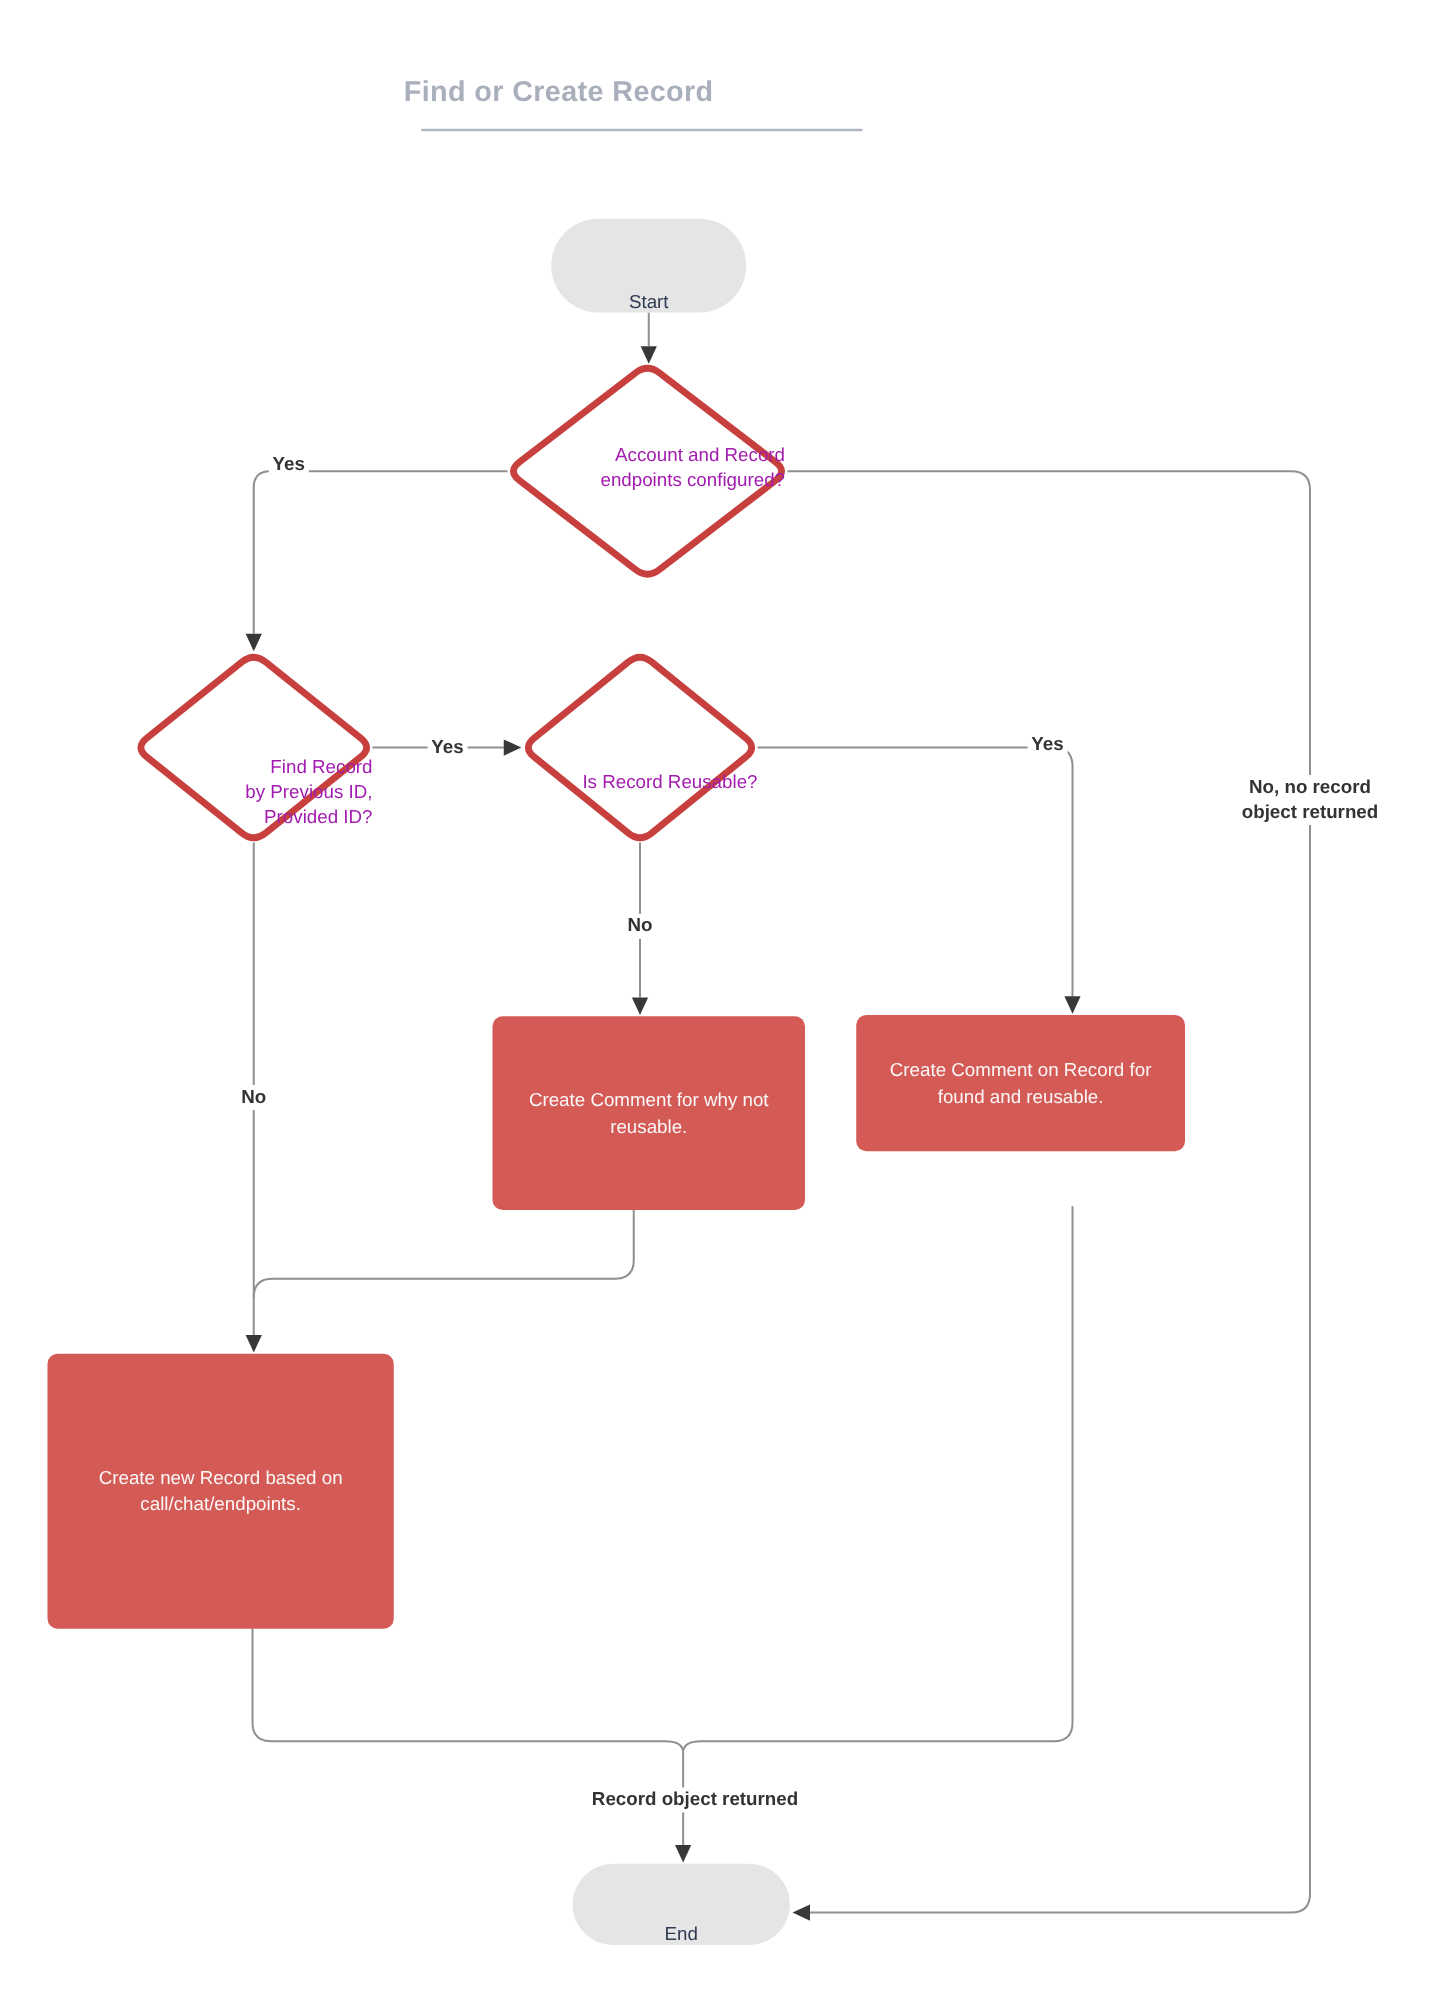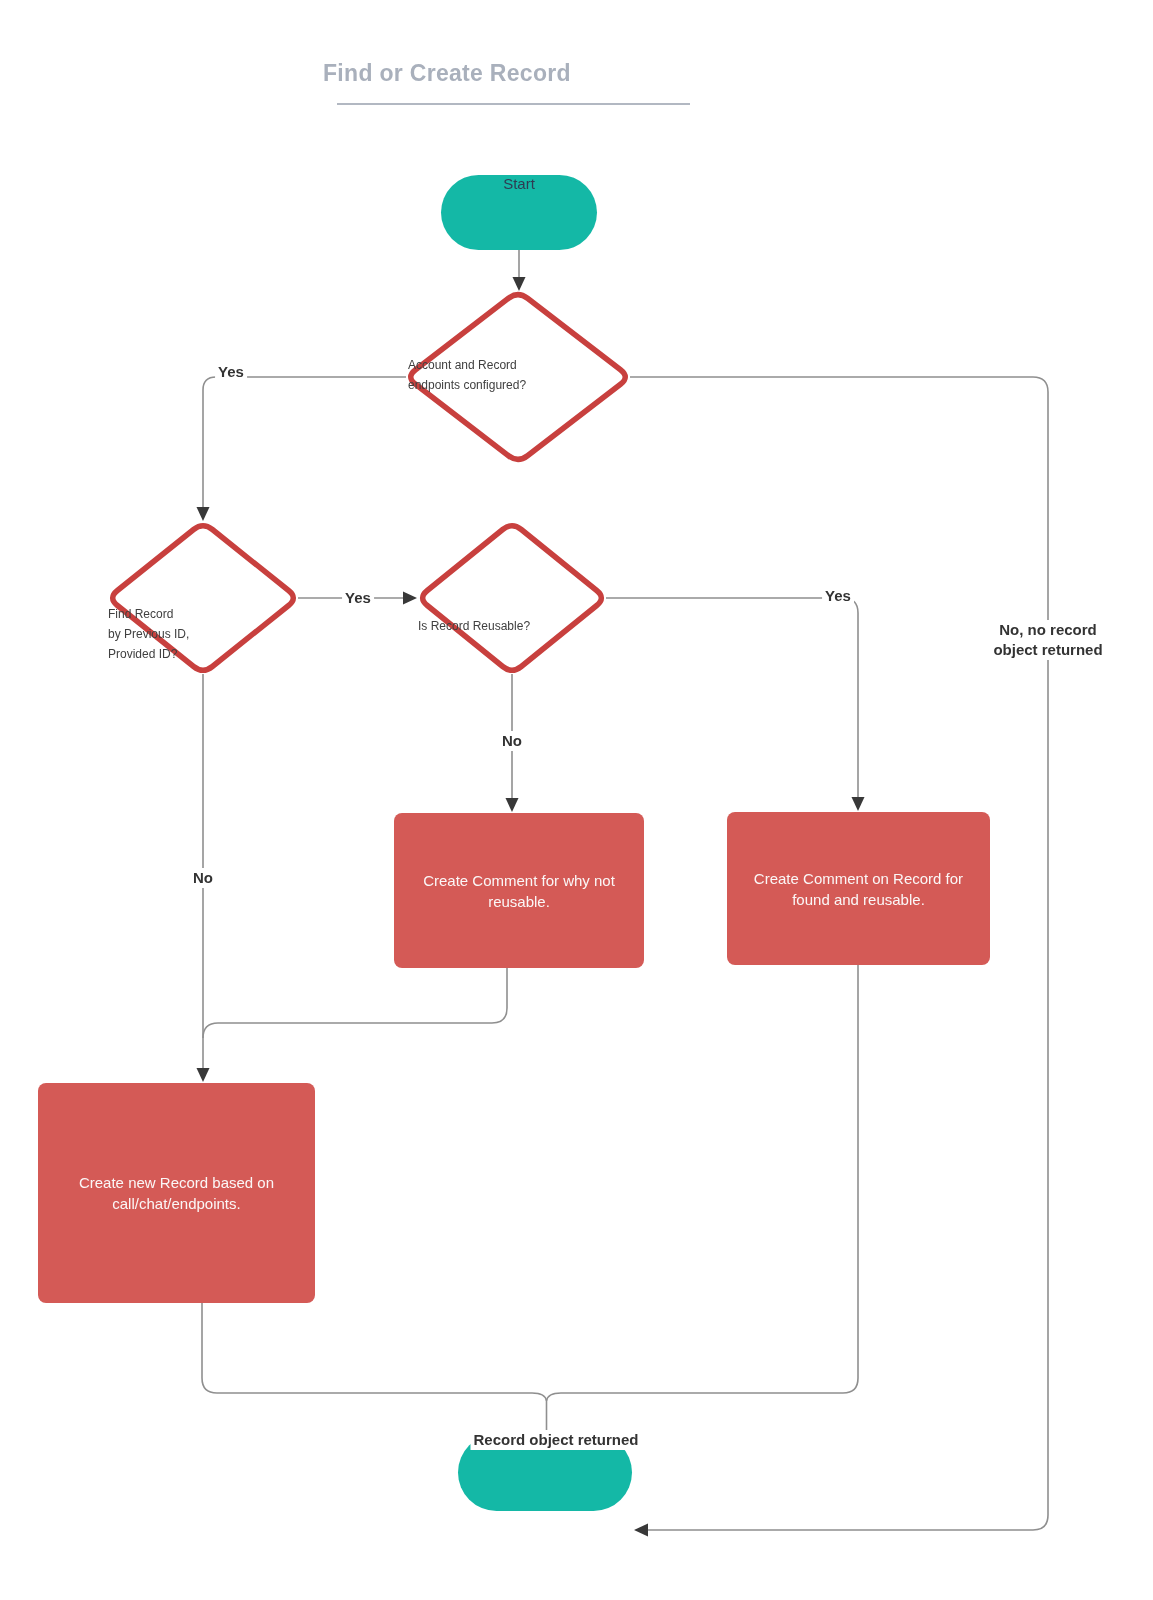--- a/index.html
+++ b/index.html
@@ -6,26 +6,26 @@
   body{
     position:relative;width:1153px;height:1600px;overflow:hidden;
     font-family:"Liberation Sans","DejaVu Sans",sans-serif;
   }
   #edge-layer{position:absolute;left:0;top:0;width:1153px;height:1600px;}
   .edge{fill:none;stroke:#8f8f8f;stroke-width:1.6px;}
   .arrowhead{fill:#383838;stroke:none;}
   .decision-shape{fill:#ffffff;stroke:#c8403e;stroke-width:5.5px;stroke-linejoin:round;}
 
   .node-text{
-    position:absolute;text-align:left;color:#404040;
-    font-size:12px;line-height:20px;pointer-events:none;
+    position:absolute;text-align:right;color:#a21caf;
+    font-size:15px;line-height:20px;pointer-events:none;
   }
   .terminator{
-    position:absolute;background:#14b8a6;border-radius:40px;
-    display:flex;align-items:flex-start;justify-content:center;
+    position:absolute;background:#e5e5e5;border-radius:40px;
+    display:flex;align-items:flex-end;justify-content:center;
     color:#2f3b52;font-size:15px;
   }
   .process{
     position:absolute;background:#d45a56;border-radius:8px;
     display:flex;align-items:center;justify-content:center;text-align:center;
     color:#fbf7f7;font-size:15px;line-height:21px;
   }
   .process .inner{width:100%;padding:0 14px;}
   .edge-label{
     position:absolute;transform:translate(-50%,-50%);
@@ -103,21 +103,21 @@
 
   <path class="decision-shape" d="M521.3,529.5 L596.7,590.5 Q606,598 596.7,605.5 L521.3,666.5 Q512,674 502.7,666.5 L427.3,605.5 Q418,598 427.3,590.5 L502.7,529.5 Q512,522 521.3,529.5 Z"></path>
 </svg>
 
 <div class="page-title">Find or Create Record</div>
 <div class="title-underline"></div>
 
 <div class="terminator" style="left:441px;top:175px;width:156px;height:75px;">
   <span>Start</span>
 </div>
-<div class="terminator" style="left:458px;top:1434px;width:174px;height:77px;">
+<div class="terminator" style="left:458px;top:1491px;width:174px;height:65px;">
   <span>End</span>
 </div>
 
 <div class="node-text" style="left:408px;top:355px;width:220px;">
   <div>Account and Record</div>
   <div>endpoints configured?</div>
 </div>
 <div class="node-text" style="left:108px;top:568px;width:190px;margin-top:36px;">
   <div>Find Record</div>
   <div>by Previous ID,</div>
@@ -126,21 +126,21 @@
 <div class="node-text" style="left:418px;top:616px;width:188px;">
   <div>Is Record Reusable?</div>
 </div>
 
 <div class="process" style="left:394px;top:813px;width:250px;height:155px;">
   <div class="inner">
     <div>Create Comment for why not</div>
     <div>reusable.</div>
   </div>
 </div>
-<div class="process" style="left:727px;top:812px;width:263px;height:153px;align-items:center;">
+<div class="process" style="left:685px;top:812px;width:263px;height:109px;align-items:center;">
   <div class="inner">
     <div>Create Comment on Record for</div>
     <div>found and reusable.</div>
   </div>
 </div>
 <div class="process" style="left:38px;top:1083px;width:277px;height:220px;">
   <div class="inner">
     <div>Create new Record based on</div>
     <div>call/chat/endpoints.</div>
   </div>

